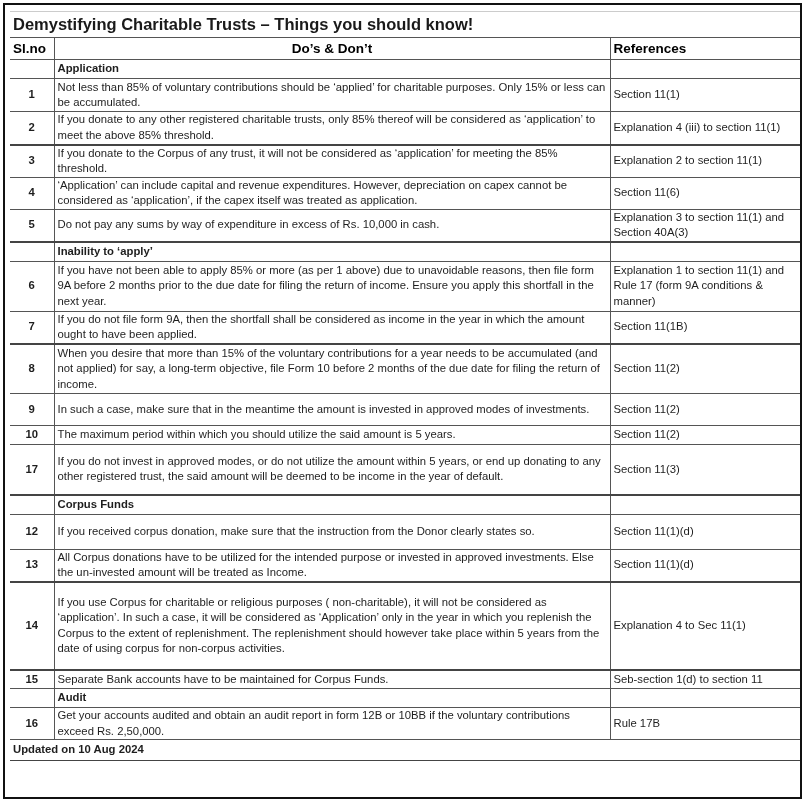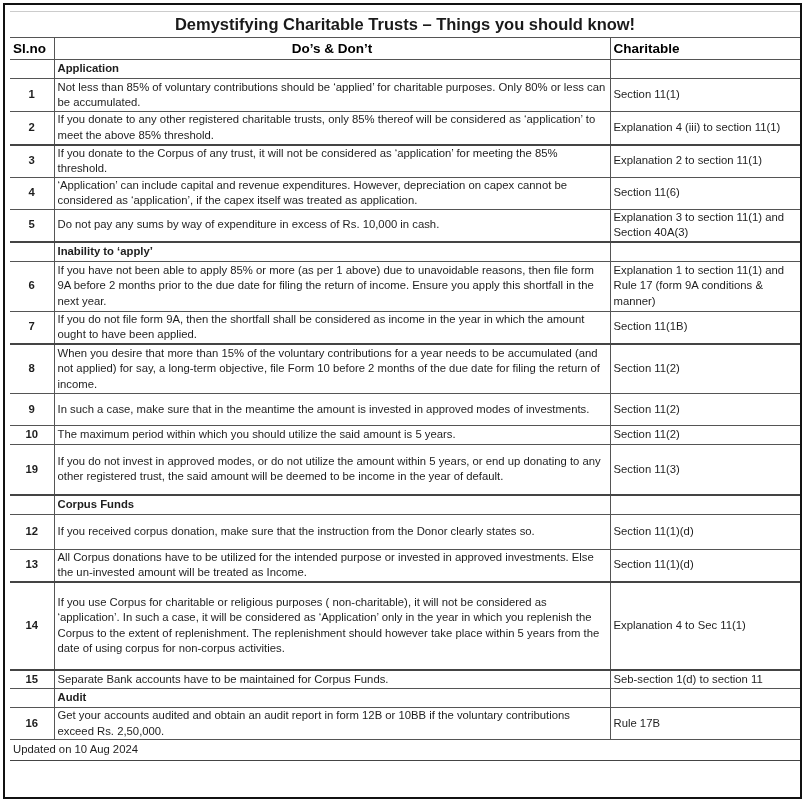--- a/index.html
+++ b/index.html
@@ -6,28 +6,28 @@
   body { width: 807px; height: 804px; position: relative; overflow: hidden;
          font-family: "Liberation Sans", "DejaVu Sans", sans-serif; color: #1e1e1e; }
   .frame { position: absolute; left: 3px; top: 3px; width: 799px; height: 796px;
            border: 2px solid #111; box-sizing: border-box; }
   .sheet { position: absolute; left: 10px; top: 11px; width: 790px; }
   table { border-collapse: collapse; width: 790px; table-layout: fixed; }
   td, th { border: 1px solid #555; padding: 0 3px; font-size: 11.3px; line-height: 15.5px;
            vertical-align: middle; text-align: left; }
   col.c1 { width: 44px; } col.c2 { width: 556px; } col.c3 { width: 190px; }
   .title-row td { border-left: none; border-right: none; border-top: 1px solid #ccc;
-                  text-align: center; font-weight: bold; font-size: 16.5px; height: 25px;
+                  font-weight: bold; font-size: 16.5px; height: 25px;
                   color: #1a1a1a; }
   .head-row th { font-weight: bold; font-size: 13.5px; height: 21px; color: #000000; }
   .head-row th.center { text-align: center; }
   .num { text-align: center; font-weight: bold; }
   .section td { font-weight: bold; height: 18px; margin-top: 43px; }
   .row-rule td { border-bottom: 2px solid #444; }
-  .foot td { border-left: none; border-right: none; border-bottom: 1px solid #444; height: 20px; }
+  .foot td { border-left: none; border-right: none; border-bottom: 1px solid #444; height: 20px; font-weight: bold; }
   td:first-child, th:first-child { border-left: none; }
   td:last-child, th:last-child { border-right: none; }
 </style>
 </head>
 <body>
 
 <div class="frame"></div>
 
 <div class="sheet">
   <table>
@@ -36,30 +36,30 @@
         <col class="c2">
         <col class="c3">
       </colgroup>
     <tbody id="tbody">
       <tr class="title-row">
         <td colspan="3">Demystifying Charitable Trusts – Things you should know!</td>
       </tr>
       <tr class="head-row">
         <th>Sl.no</th>
         <th class="center">Do’s &amp; Don’t</th>
-        <th>Charitable</th>
+        <th>References</th>
       </tr>
     <tr class="section">
           <td></td>
           <td>Application</td>
           <td></td>
         </tr>
         <tr style="height: 33px;">
           <td class="num">1</td>
-          <td>Not less than 85% of voluntary contributions should be ‘applied’ for charitable purposes.  Only 80% or less can be accumulated.</td>
+          <td>Not less than 85% of voluntary contributions should be ‘applied’ for charitable purposes.  Only 15% or less can be accumulated.</td>
           <td>Section 11(1)</td>
         </tr>
         <tr class="row-rule" style="height: 33px;">
           <td class="num">2</td>
           <td>If you donate to any other registered charitable trusts, only 85% thereof will be considered as ‘application’ to meet the above 85% threshold.</td>
           <td>Explanation 4 (iii) to section 11(1)</td>
         </tr>
         <tr style="height: 26px;">
           <td class="num">3</td>
           <td>If you donate to the Corpus of any trust, it will not be considered as ‘application’ for meeting the 85% threshold.</td>
@@ -99,21 +99,21 @@
           <td class="num">9</td>
           <td>In such a case, make sure that in the meantime the amount is invested in approved modes of investments.</td>
           <td>Section 11(2)</td>
         </tr>
         <tr style="height: 19px;">
           <td class="num">10</td>
           <td>The maximum period within which you should utilize the said amount is 5 years.</td>
           <td>Section 11(2)</td>
         </tr>
         <tr class="row-rule" style="height: 50px;">
-          <td class="num">19</td>
+          <td class="num">17</td>
           <td>If you do not invest in approved modes, or do not utilize the amount within 5 years, or end up donating to any other registered trust, the said amount will be deemed to be income in the year of default.</td>
           <td>Section 11(3)</td>
         </tr>
         <tr class="section">
           <td></td>
           <td>Corpus Funds</td>
           <td></td>
         </tr>
         <tr style="height: 35px;">
           <td class="num">12</td>

